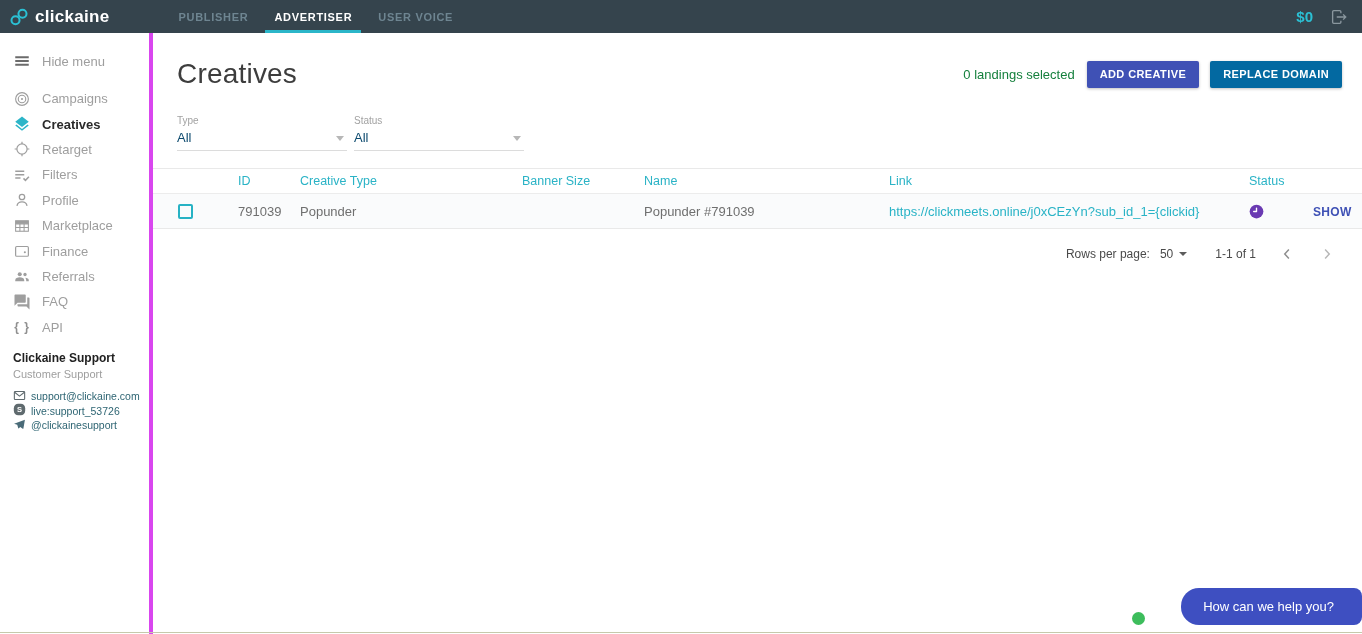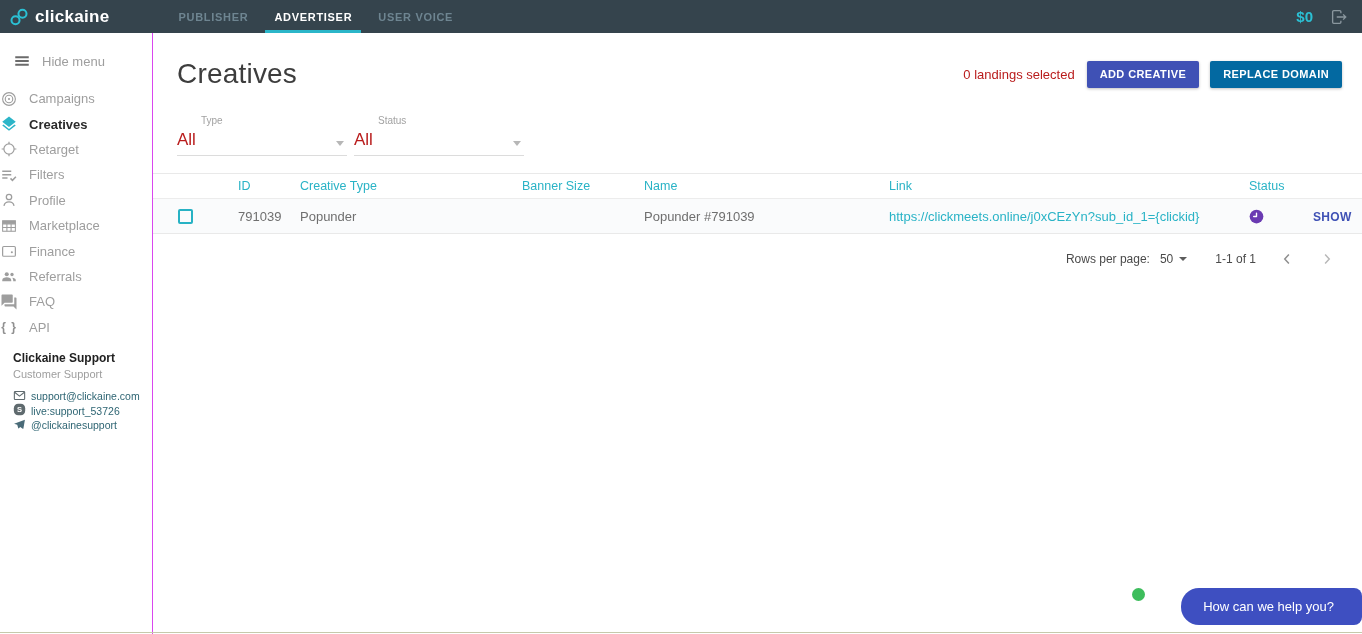--- a/index.html
+++ b/index.html
@@ -15,53 +15,53 @@
   .nav-tab { position:relative; display:flex; align-items:center; padding:0 9px; margin:0 4px;
     font-size:11px; font-weight:bold; letter-spacing:.7px; color:#6e8591; cursor:pointer; text-decoration:none; }
   .nav-tab.active { color:#fff; }
   .nav-tab.active::after { content:""; position:absolute; left:0; right:0; bottom:0; height:3px; background:#2bb6c9; }
   .nav-right { margin-left:auto; display:flex; align-items:center; gap:17px; padding-right:14px; }
   .balance { color:#2bc0d4; font-size:15px; font-weight:bold; cursor:pointer; }
   .icon-btn { display:flex; cursor:pointer; }
 
   
   .sidebar { position:absolute; top:33px; left:0; width:153px; bottom:0; background:#fff;
-    border-right:1px solid #d946ef; padding-top:17px; }
+    border-right:4px solid #d946ef; padding-top:17px; }
   .hide-menu { display:flex; align-items:center; gap:11px; padding-left:13px; height:22px;
     font-size:13px; color:#9e9e9e; cursor:pointer; }
   .menu { margin-top:14px; }
-  .menu-item { display:flex; align-items:center; gap:11px; height:25.4px;
+  .menu-item { display:flex; align-items:center; gap:11px; padding-left:13px; height:25.4px;
     font-size:13px; color:#9e9e9e; cursor:pointer; }
   .menu-item.active { color:#2b2b2b; font-weight:bold; }
   .mi-icon { width:18px; height:18px; display:flex; align-items:center; justify-content:center; flex:none; }
   .braces { font-size:12px; font-weight:bold; color:#8f8f8f; letter-spacing:1px; }
   .support { padding-left:13px; margin-top:11px; }
   .support-title { font-size:12px; font-weight:bold; color:#212121; }
   .support-sub { font-size:11px; color:#9e9e9e; margin-top:3px; }
   .contacts { margin-top:9px; }
   .contact { display:flex; align-items:center; gap:5px; height:14.5px; font-size:10.5px;
     color:#2e6573; cursor:pointer; }
   .contact svg { flex:none; }
 
   
   .main { position:absolute; top:33px; left:153px; right:0; bottom:0; }
   .page-header { display:flex; align-items:center; padding:25px 20px 0 24px; }
   .page-title { margin:0; font-size:28px; font-weight:400; color:#3d3d3d; letter-spacing:.2px; }
   .header-actions { margin-left:auto; display:flex; align-items:center; }
-  .selection { font-size:13px; color:#b91c1c; margin-right:12px; }
+  .selection { font-size:13px; color:#15803d; margin-right:12px; }
   .btn { height:27px; padding:0 13px; border:none; border-radius:2px; color:#fff; font-size:11px;
     font-weight:bold; letter-spacing:.4px; font-family:inherit; cursor:pointer;
     box-shadow:0 1px 3px rgba(0,0,0,.25); }
   .btn-indigo { background:#3f51b5; margin-right:11px; }
   .btn-green { background:#0369a1; }
 
   .filters { display:flex; gap:7px; padding-left:24px; margin-top:25px; }
   .filter { width:170px; position:relative; cursor:pointer; }
-  .filter-label { font-size:10px; color:#a2a2a2;margin-left:24px; }
-  .filter-value { font-size:17px; color:#b91c1c; padding:4px 0 5px; border-bottom:1px solid #dcdcdc; }
+  .filter-label { font-size:10px; color:#a2a2a2; }
+  .filter-value { font-size:13px; color:#0c4a6e; padding:4px 0 5px; border-bottom:1px solid #dcdcdc; }
   .caret { position:absolute; right:3px; bottom:10px; width:0; height:0;
     border-left:4.5px solid transparent; border-right:4.5px solid transparent; border-top:5px solid #b7b7b7; }
 
   .table { margin-top:17px; border-top:1px solid #e9e9e9; }
   .thead { display:flex; align-items:center; height:24px; font-size:12.5px; color:#2ab3c6; }
   .trow { display:flex; align-items:center; height:36px; background:#fafbfc;
     border-top:1px solid #ececec; border-bottom:1px solid #e9e9e9; font-size:13px; color:#6f6f6f; }
   .cell { flex:none; white-space:nowrap; overflow:hidden; }
   .cell-cb { width:85px; padding-left:25px; }
   .cell-id { width:62px; }
@@ -79,21 +79,21 @@
 
   .pagination { display:flex; align-items:center; justify-content:flex-end;
     padding:16px 26px 0 0; font-size:12px; color:#4a4a4a; }
   .rpp { display:flex; align-items:center; gap:6px; margin-left:10px; cursor:pointer; }
   .caret2 { width:0; height:0; border-left:4px solid transparent; border-right:4px solid transparent;
     border-top:4.5px solid #5c5c5c; }
   .range { margin-left:28px; }
   .pg-btn { margin-left:22px; cursor:pointer; display:flex; }
 
   
-  .chat-widget { position:absolute; right:0; bottom:9px; display:flex; align-items:flex-start; z-index:6;gap:28px; }
+  .chat-widget { position:absolute; right:0; bottom:9px; display:flex; align-items:flex-end; z-index:6;gap:28px; }
   .chat-dot { width:13px; height:13px; border-radius:50%; background:#3dbd5c; margin-right:8px; }
   .chat-pill { background:#3e4fc1; color:#fff; font-size:13px; height:37px; display:flex;
     align-items:center; padding:0 28px 0 22px; border-radius:18px 8px 8px 18px; cursor:pointer; }
   .bottom-line { position:absolute; left:0; right:0; bottom:1px; height:1.5px; background:#c6c9ab; }
 </style>
 </head>
 <body>
 
 <header class="navbar">
   <div class="brand">

